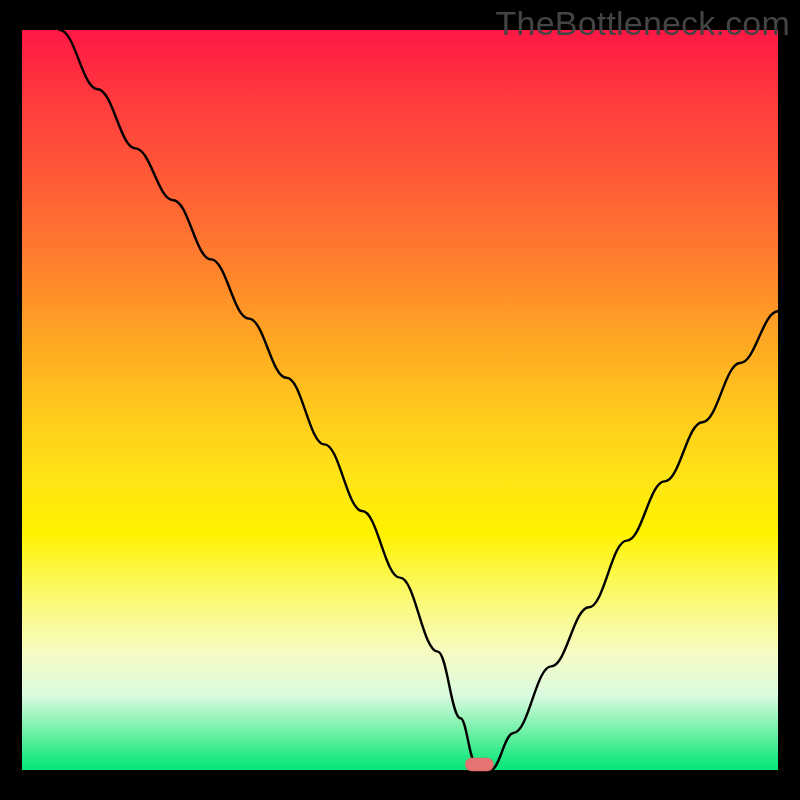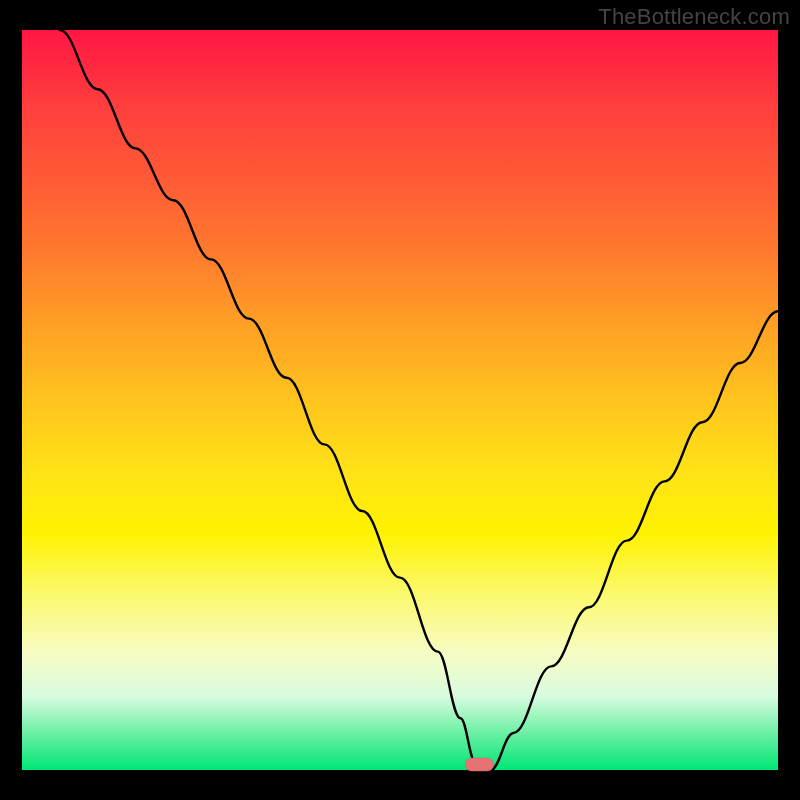--- a/index.html
+++ b/index.html
@@ -14,21 +14,21 @@
     position: relative;
     width: 800px;
     height: 800px;
     background: #000;
   }
   .watermark {
     position: absolute;
     top: 4px;
     right: 10px;
     color: #444;
-    font-size: 22px;
+    font-size: 34px;
     font-weight: 500;
     letter-spacing: 0.2px;
     z-index: 20;
     user-select: none;
   }
   .plot-area {
     position: absolute;
     left: 22px;
     top: 30px;
     width: 756px;

